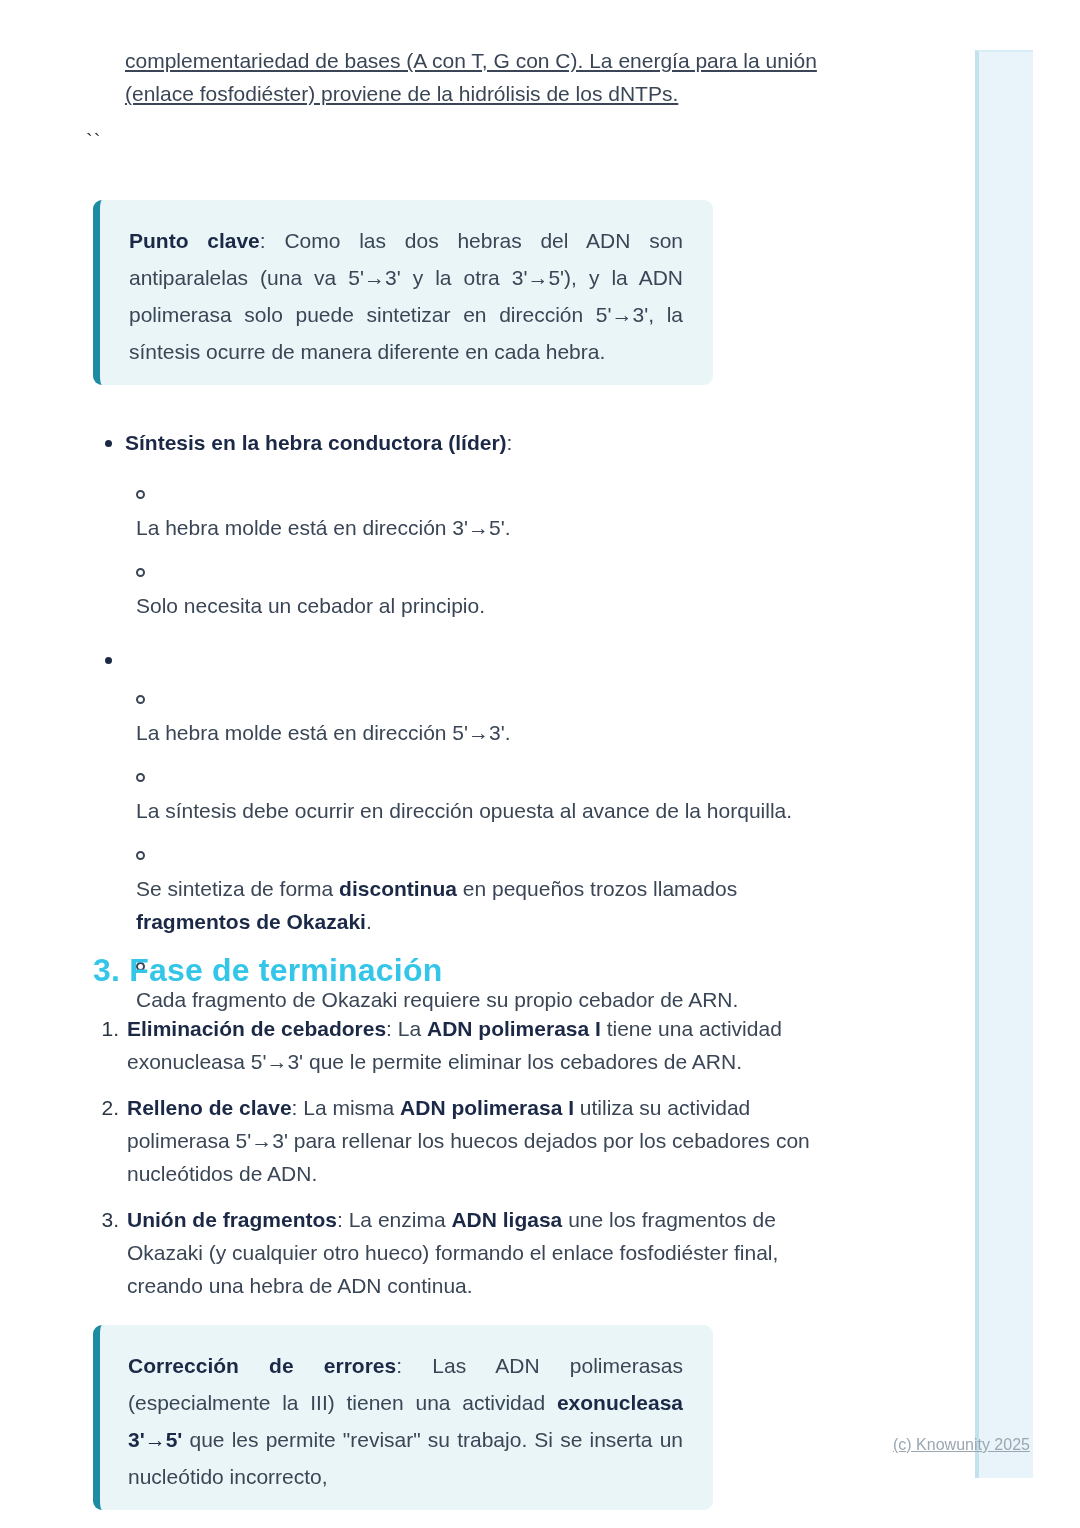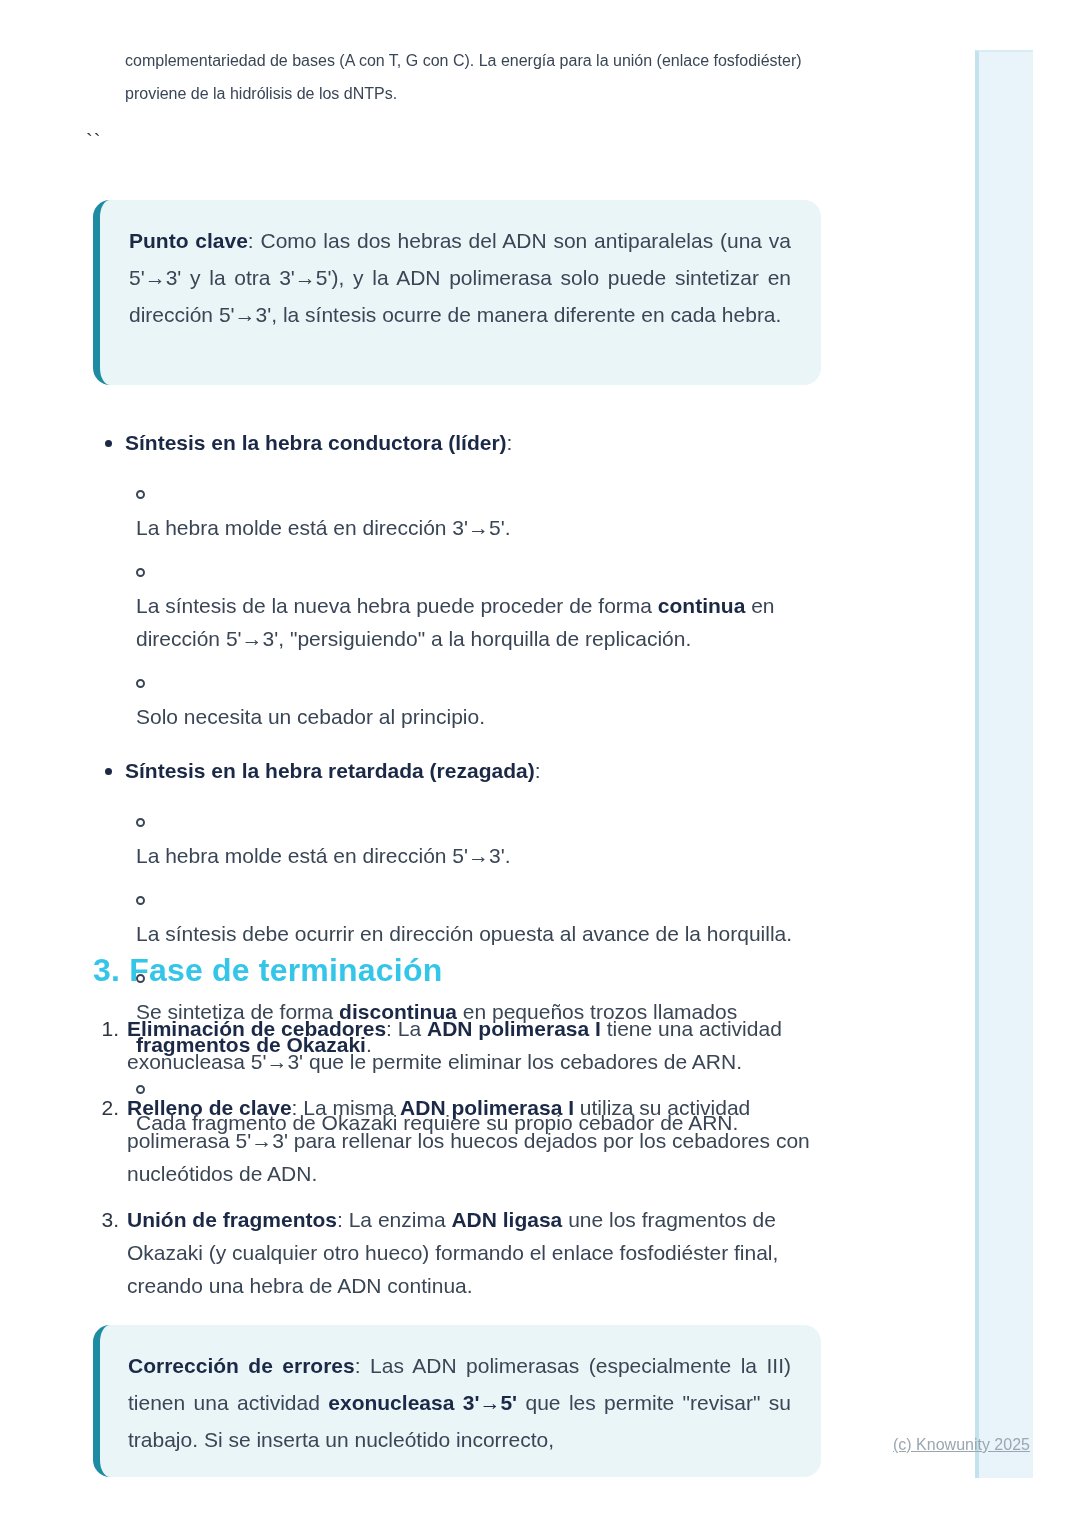--- a/index.html
+++ b/index.html
@@ -9,31 +9,31 @@
 
   .right-strip {
     position:absolute; left:975px; top:50px; width:58px; height:1428px;
     background:#e8f4fa; border-left:4px solid #c2e2ee; border-top:2px solid #d7ecf5;
   }
 
   .content { position:absolute; left:93px; top:0; width:732px; }
 
   .intro {
     position:absolute; top:44px; left:32px; width:700px;
-    font-size:16px; line-height:33px;
+    font-size:21px; line-height:33px;text-decoration:underline;
   }
 
   .stray {
     position:absolute; top:130px; left:-7px;
     font-size:20px; color:#2c3644; letter-spacing:1px;
   }
 
   .callout {
-    position:absolute; left:0; width:728px;
-    background:#e9f5f7; border-left:7px solid #1d8ba1; border-radius:17px;
+    position:absolute; left:0; width:620px;
+    background:#e9f5f7; border-left:7px solid #1d8ba1; border-radius:9px;
     padding:22px 30px 15px 29px;
   }
   .callout-key { top:200px; min-height:185px; }
   .callout-correction { top:1325px; min-height:152px;padding-left:28px; }
   .callout p {
     font-size:21px; line-height:37px; text-align:justify;
   }
 
   .bullet-section { position:absolute; top:406px; left:12px; width:716px; }
   .b-group { margin-bottom:21px; }
@@ -80,33 +80,28 @@
         <span class="dot"></span>
         <span><strong>Síntesis en la hebra conductora (líder)</strong><span>:</span></span>
       </div>
       <div class="sub-list">
         <div class="sub-item">
           <span class="circ"></span>
           <span><span>La hebra molde está en dirección 3'→5'.</span></span>
         </div>
         <div class="sub-item">
           <span class="circ"></span>
-          <span><span>La síntesis de la nueva hebra puede proceder de forma </span><strong>continua</strong><span> en dirección 5'→3', "persiguiendo" a la horquilla de replicación.</span></span>
-        </div>
-        <div class="sub-item">
-          <span class="circ"></span>
           <span><span>Solo necesita un cebador al principio.</span></span>
         </div>
       </div>
     </div>
 
     <div class="b-group">
       <div class="b-title">
         <span class="dot"></span>
-        <span><strong>Síntesis en la hebra retardada (rezagada)</strong><span>:</span></span>
       </div>
       <div class="sub-list">
         <div class="sub-item">
           <span class="circ"></span>
           <span><span>La hebra molde está en dirección 5'→3'.</span></span>
         </div>
         <div class="sub-item">
           <span class="circ"></span>
           <span><span>La síntesis debe ocurrir en dirección opuesta al avance de la horquilla.</span></span>
         </div>

